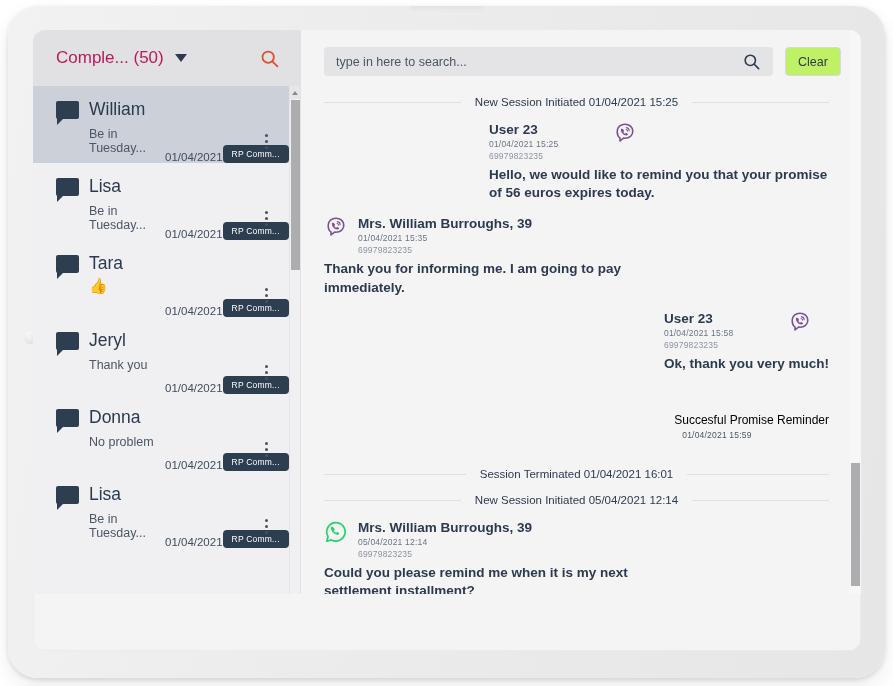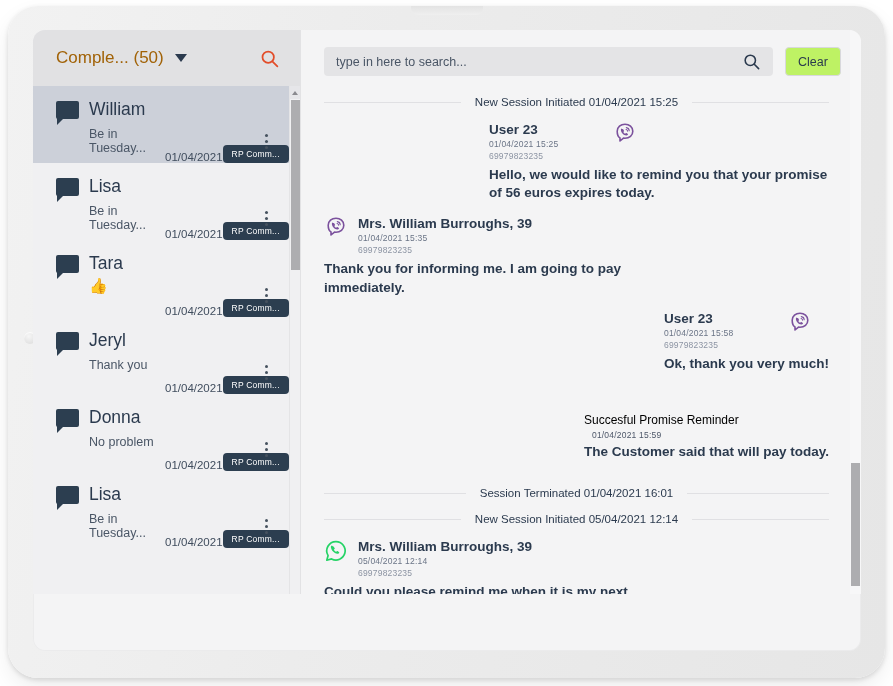--- a/index.html
+++ b/index.html
@@ -72,21 +72,21 @@
   #filter-bar {
     height: 56px;
     background: #e1e1e3;
     display: flex; align-items: center;
     padding: 0 18px 0 23px;
   }
   #filter-select {
     display: flex; align-items: center; gap: 11px;
     cursor: pointer; flex: 1;
   }
-  #filter-label { font-size: 17px; color: #a16207; }
+  #filter-label { font-size: 17px; color: #be185d; }
   .caret-down {
     width: 0; height: 0;
     border-left: 6px solid transparent;
     border-right: 6px solid transparent;
     border-top: 8px solid #2b3a4e;
   }
   #sidebar-search-icon { cursor: pointer; padding: 2px; display: flex; }
 
   #conv-list-wrap { flex: 1; position: relative; overflow: hidden; }
   #conv-list { position: absolute; inset: 0 11px 0 0; }
@@ -472,21 +472,20 @@
                       <path d="M13.1 7.5c.8.1 1.4.8 1.5 1.6" stroke-width="1.1" stroke-linecap="round"></path>
                     </svg></span>
                 </div>
                 <div class="msg-text">Ok, thank you very much!</div>
               </div>
             </div>
             <div class="msg right">
               <div class="msg-inner note-block">
                 <div class="note-title">Succesful Promise Reminder</div>
                 <div class="note-time">01/04/2021 15:59</div>
-                <div class="note-text">The Customer said that will pay today.</div>
               </div>
             </div>
             <div class="session-divider">
               <span class="rule"></span>
               <span class="txt">Session Terminated 01/04/2021 16:01</span>
               <span class="rule"></span>
             </div>
             <div class="session-divider">
               <span class="rule"></span>
               <span class="txt">New Session Initiated 05/04/2021 12:14</span>

